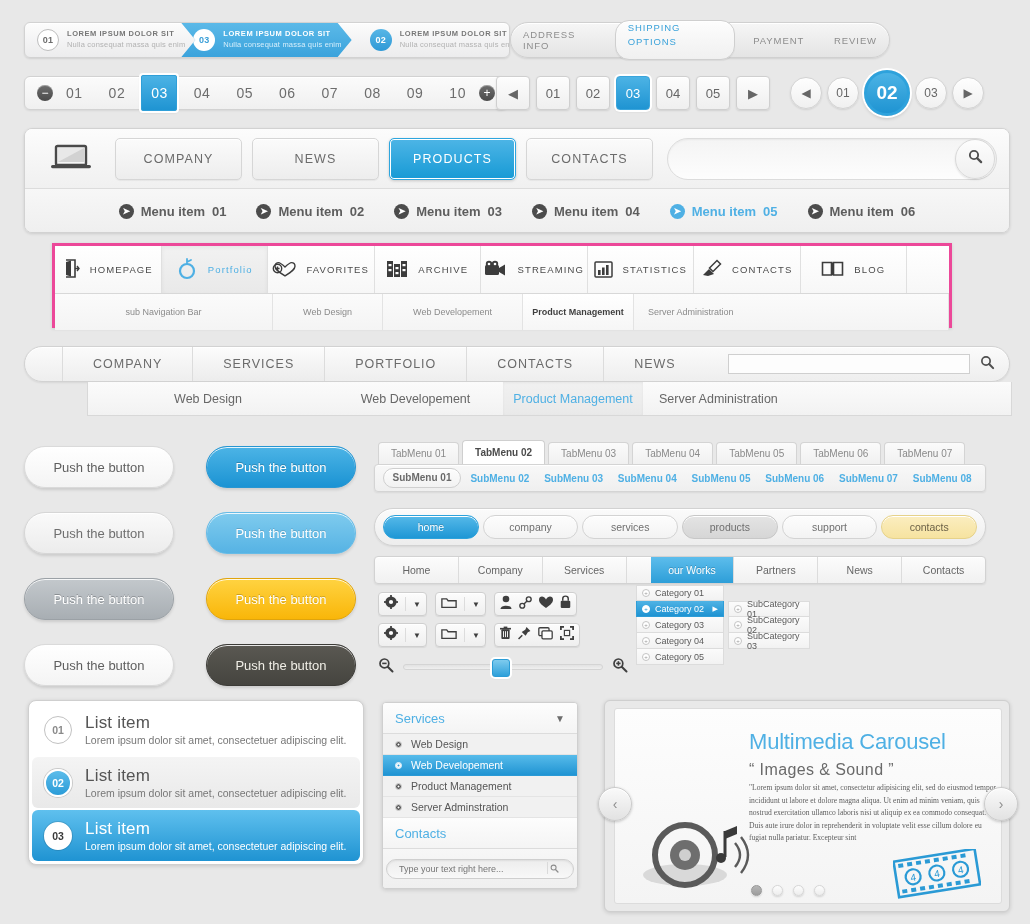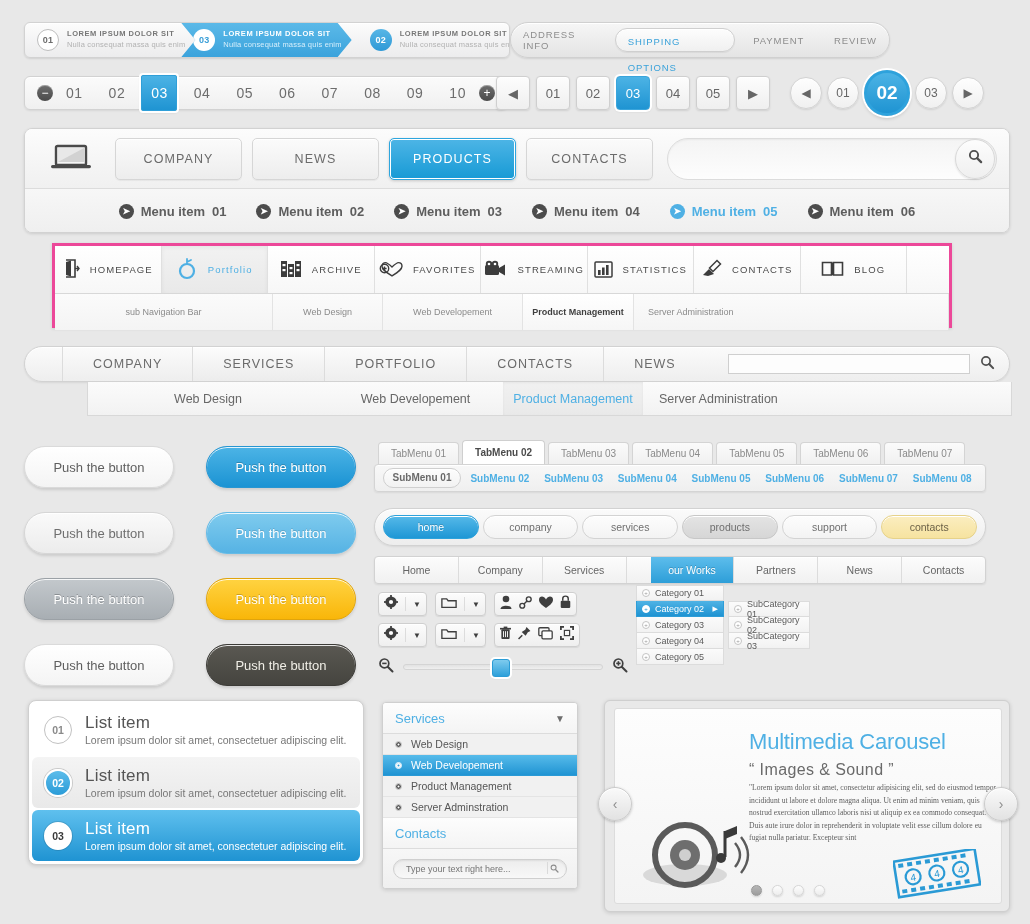--- a/index.html
+++ b/index.html
@@ -33,21 +33,21 @@
   .step.active .t2 { color:#d5eefb; }
   .step.blue .bub { background:linear-gradient(#58b6e6,#2f99d6); color:#fff; border:none; }
   .step.after { margin-left:-4px; padding-left:22px; }
 
   #checkout-bar { left:510px; top:22px; width:380px; height:36px;
     background:linear-gradient(#f6f6f6,#e4e4e4); border:1px solid #d0d0d0; border-radius:18px;
     box-shadow:0 1px 2px rgba(0,0,0,.10), inset 0 1px 0 #fff;
     display:flex; align-items:center; justify-content:center; gap:6px; }
   .co-item { font-size:9.5px; letter-spacing:.9px; color:#8d8d8d; padding:0 12px; }
   .co-item.on { color:#3aa2da; background:linear-gradient(#fdfdfd,#f0f0f0); border:1px solid #cfcfcf;
-     border-radius:14px; height:24px; line-height:26px; box-shadow:inset 0 1px 0 #fff, 0 1px 1px rgba(0,0,0,.06); }
+     border-radius:14px; height:40px; line-height:14px; box-shadow:inset 0 1px 0 #fff, 0 1px 1px rgba(0,0,0,.06); }
 
   
   #pager1 { left:24px; top:76px; width:484px; height:34px;
     background:linear-gradient(#fbfbfb,#f0f0f0); border:1px solid #d2d2d2; border-radius:6px;
     box-shadow:0 1px 2px rgba(0,0,0,.08), inset 0 1px 0 #fff;
     display:flex; align-items:center; padding:0 12px; }
   #pager1 .pg { flex:1; text-align:center; font-size:14px; color:#6d6d6d; letter-spacing:.5px;}
   #pager1 .pg.sel { position:relative; }
   .sel-box { position:absolute; left:50%; top:50%; transform:translate(-50%,-50%);
      width:36px;height:36px; background:linear-gradient(#4cb3e5,#1f94d2); color:#fff;
@@ -231,21 +231,21 @@
      box-shadow:0 1px 4px rgba(0,0,0,.15); overflow:hidden; }
   .acchead { height:31px; display:flex; align-items:center; padding:0 12px; font-size:13px; color:#4fb0e4;
      background:linear-gradient(#fdfdfd,#f4f4f4); border-bottom:1px solid #dcdcdc; }
   .acchead .caret { margin-left:auto; color:#6d6d6d; font-size:10px; }
   .accitem { height:21px; display:flex; align-items:center; gap:9px; padding:0 12px; font-size:10.5px; color:#555;
      background:#f1f1f1; border-bottom:1px solid #e4e4e4; }
   .accitem .dot { width:7px;height:7px;border-radius:50%; background:#fff; border:1px solid #bdbdbd; flex:none;
      box-shadow:inset 0 0 0 1.5px #555; }
   .accitem.on { background:linear-gradient(#57bbea,#2094d3); color:#fff; border-color:#2a9ad6;}
   .accitem.on .dot { border-color:#fff; box-shadow:inset 0 0 0 1.5px #fff; background:#2a9ad6;}
-  #acc .srchwrap { padding:9px 10px; background:linear-gradient(#f7f7f7,#efefef); position:relative; }
+  #acc .srchwrap { padding:9px 3px; background:linear-gradient(#f7f7f7,#efefef); position:relative; }
   #acc .srchwrap input { width:100%; height:20px; border-radius:10px; border:1px solid #cfcfcf;
      background:linear-gradient(#ededed,#f8f8f8); padding:0 26px 0 12px; font-size:9px; color:#9b9b9b; outline:none;
      box-shadow:inset 0 1px 2px rgba(0,0,0,.07);}
   #acc .sbtn { position:absolute; right:16px; top:13px; width:14px;height:12px; display:flex;align-items:center;justify-content:center;
      border-left:1px solid #dadada; }
 
   
   #caro { left:604px; top:700px; width:406px; height:212px; background:#e9e9e9; border:1px solid #cfcfcf;
      border-radius:6px; box-shadow:0 1px 4px rgba(0,0,0,.15); }
   #caro .inner { position:absolute; left:9px; top:7px; width:388px; height:196px;
@@ -406,40 +406,40 @@
       <span>HOMEPAGE</span>
     </div>
     <div class="icell sel">
       <span><svg width="22" height="22" viewBox="0 0 22 22">
             <circle cx="11" cy="13" r="7" fill="none" stroke="#4fb0e4" stroke-width="2.2"></circle>
             <path d="M11 6 L11 1 M11 4 L15 2" fill="none" stroke="#4fb0e4" stroke-width="1.8" stroke-linecap="round"></path>
           </svg></span>
       <span>Portfolio</span>
     </div>
     <div class="icell">
+      <span><svg width="24" height="18" viewBox="0 0 24 18">
+            <path d="M13 16 C7 12 3 9.5 3 6.2 C3 4 4.7 2.6 6.6 2.6 C8 2.6 9 3.3 13 7 C17 3.3 18 2.6 19.4 2.6 C21.3 2.6 23 4 23 6.2 C23 9.5 19 12 13 16 Z" fill="none" stroke="#3c3c3c" stroke-width="1.4"></path>
+            <circle cx="5.5" cy="8.5" r="4.2" fill="none" stroke="#3c3c3c" stroke-width="1.4"></circle>
+            <path d="M5.5 6.4 L5.5 10.6 M3.4 8.5 L7.6 8.5" stroke="#3c3c3c" stroke-width="1.4"></path>
+          </svg></span>
+      <span>FAVORITES</span>
+    </div>
+    <div class="icell">
       <span><svg width="22" height="19" viewBox="0 0 22 19">
             <rect x="1" y="2" width="6" height="16" fill="#3c3c3c"></rect>
             <rect x="8" y="5" width="6" height="13" fill="#3c3c3c"></rect>
             <rect x="15" y="2" width="6" height="16" fill="#3c3c3c"></rect>
             <rect x="2.5" y="5" width="3" height="2.2" fill="#fff"></rect>
             <rect x="9.5" y="8" width="3" height="2.2" fill="#fff"></rect>
             <rect x="16.5" y="5" width="3" height="2.2" fill="#fff"></rect>
             <rect x="2.5" y="10" width="3" height="2.2" fill="#fff"></rect>
             <rect x="9.5" y="13" width="3" height="2.2" fill="#fff"></rect>
             <rect x="16.5" y="10" width="3" height="2.2" fill="#fff"></rect>
           </svg></span>
       <span>ARCHIVE</span>
-    </div>
-    <div class="icell">
-      <span><svg width="24" height="18" viewBox="0 0 24 18">
-            <path d="M13 16 C7 12 3 9.5 3 6.2 C3 4 4.7 2.6 6.6 2.6 C8 2.6 9 3.3 13 7 C17 3.3 18 2.6 19.4 2.6 C21.3 2.6 23 4 23 6.2 C23 9.5 19 12 13 16 Z" fill="none" stroke="#3c3c3c" stroke-width="1.4"></path>
-            <circle cx="5.5" cy="8.5" r="4.2" fill="none" stroke="#3c3c3c" stroke-width="1.4"></circle>
-            <path d="M5.5 6.4 L5.5 10.6 M3.4 8.5 L7.6 8.5" stroke="#3c3c3c" stroke-width="1.4"></path>
-          </svg></span>
-      <span>FAVORITES</span>
     </div>
     <div class="icell">
       <span><svg width="24" height="18" viewBox="0 0 24 18">
             <rect x="1" y="5" width="14" height="10" rx="1.5" fill="#3c3c3c"></rect>
             <path d="M15 8 L21 4.5 L21 15.5 L15 12 Z" fill="#3c3c3c"></path>
             <circle cx="5" cy="4" r="3.2" fill="#3c3c3c"></circle>
             <circle cx="11" cy="4" r="3.2" fill="#3c3c3c"></circle>
             <circle cx="5" cy="4" r="1.3" fill="#fff"></circle>
             <circle cx="11" cy="4" r="1.3" fill="#fff"></circle>
           </svg></span>

